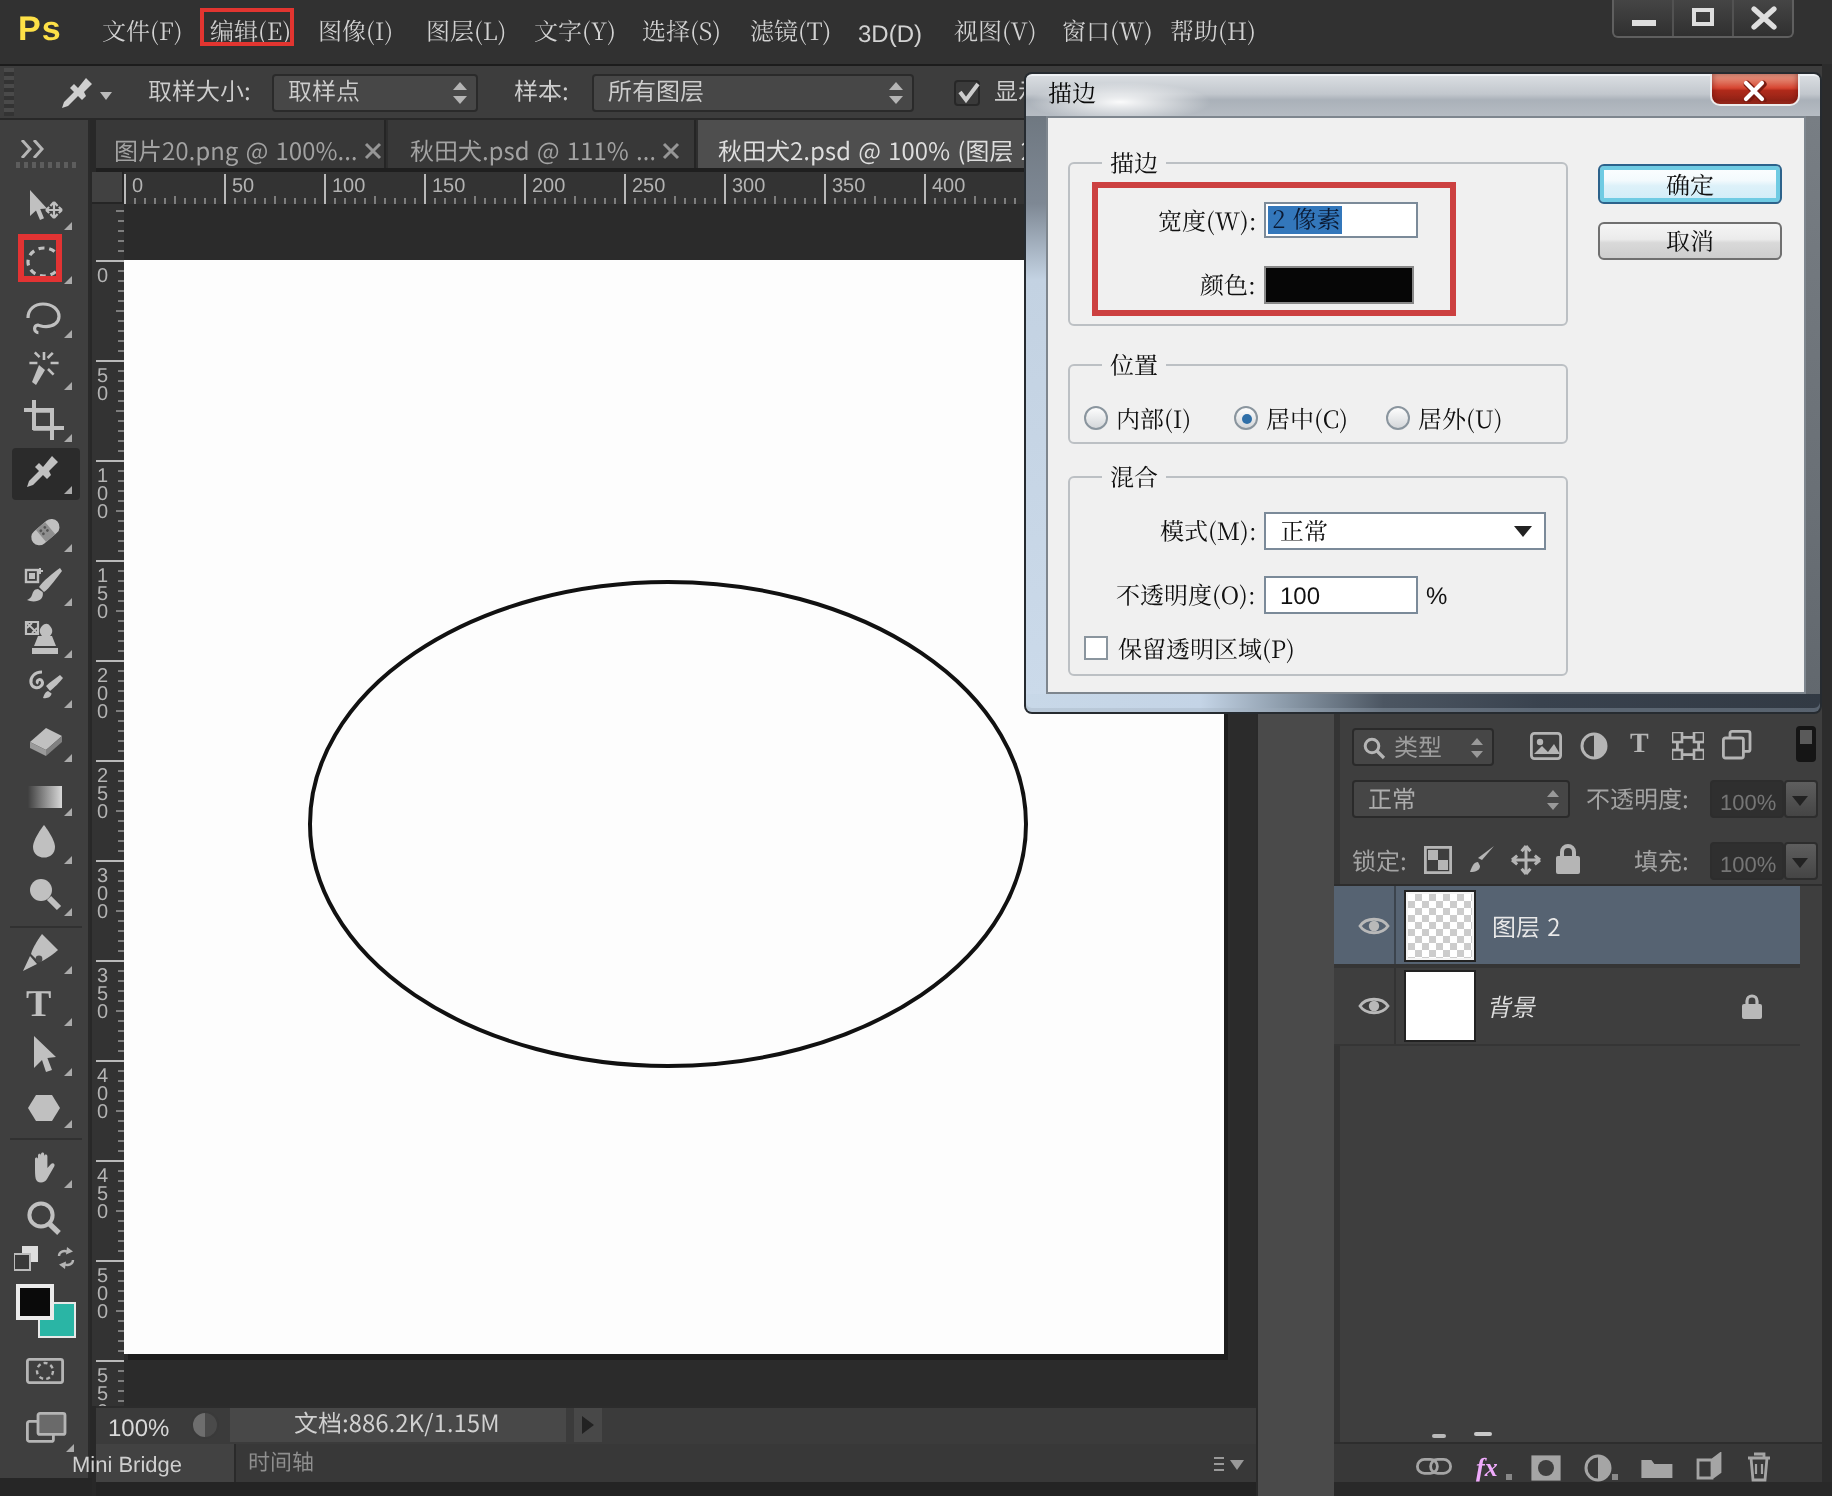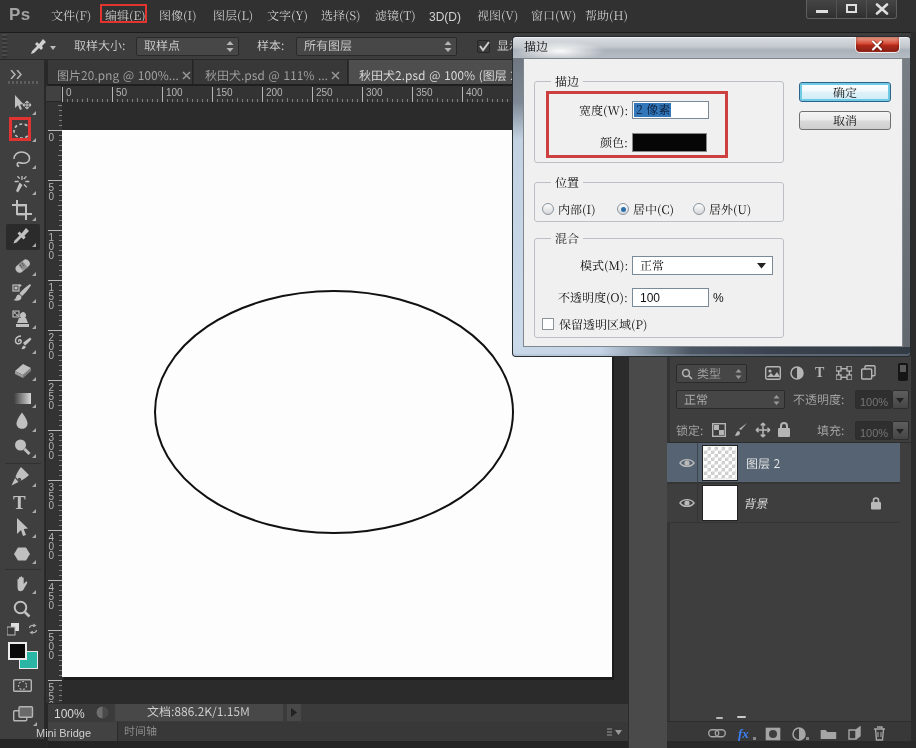--- a/index.html
+++ b/index.html
@@ -17,21 +17,21 @@
     <div class="abs" style="left:62px;top:130px;width:550px;height:547px;background:#fdfdfd;box-shadow:2px 3px 0 #1d1d1d"></div>
     <svg class="abs" style="left:62px;top:130px" width="550" height="547">
       <ellipse cx="272" cy="282" rx="179" ry="121" fill="none" stroke="#111" stroke-width="2"></ellipse>
     </svg>
     <div class="abs" style="left:48px;top:703px;width:581px;height:19px;background:#3b3b3b;border-top:1px solid #2c2c2c"></div>
     <div class="abs" style="left:48px;top:722px;width:581px;height:19px;background:#383838"></div>
     <div class="abs" style="left:48px;top:741px;width:581px;height:7px;background:#242424"></div>
     <div class="abs" style="left:628px;top:60px;width:39px;height:688px;background:#4a4a4a;border-left:1px solid #2a2a2a"></div>
     <div class="abs" style="left:667px;top:60px;width:244px;height:688px;background:#3e3e3e"></div>
     <div class="abs" style="left:911px;top:32px;width:5px;height:716px;background:#2c2c2c"></div>
-    <div class="abs" style="left:9px;top:5px;font:bold 17px 'Liberation Sans';color:#a3a3a3;letter-spacing:0.5px">Ps</div>
+    <div class="abs" style="left:9px;top:5px;font:bold 17px 'Liberation Sans';color:#fde047;letter-spacing:0.5px">Ps</div>
     <svg style="position:absolute;left:51px;top:8.0px;overflow:visible" width="42" height="18" viewBox="0 -12.0 42 18">
       <path d="M4.9 -10 4.8 -9.9C5.4 -9.4 6.1 -8.6 6.3 -7.8C7.2 -7.3 7.8 -9.1 4.9 -10ZM8.4 -7.1C8 -5.4 7.2 -3.9 6.1 -2.6C4.8 -3.8 3.8 -5.2 3.3 -7.1ZM10.4 -8.2 9.7 -7.4H0.6L0.7 -7.1H3C3.5 -5 4.4 -3.4 5.6 -2.1C4.3 -0.9 2.6 0.1 0.5 0.8L0.6 1C2.9 0.4 4.7 -0.5 6 -1.6C7.3 -0.5 8.8 0.4 10.7 0.9C10.8 0.5 11.2 0.3 11.6 0.3L11.6 0.1C9.7 -0.3 8 -1.1 6.6 -2.2C8 -3.5 8.9 -5.1 9.4 -7.1H11.2C11.3 -7.1 11.4 -7.1 11.5 -7.3C11.1 -7.7 10.4 -8.2 10.4 -8.2Z M19.1 -9.9V-7.3H17.3C17.5 -7.8 17.7 -8.3 17.9 -8.8C18.1 -8.8 18.3 -8.9 18.3 -9L17.1 -9.4C16.8 -7.6 16.1 -5.9 15.4 -4.7L15.6 -4.6C16.2 -5.2 16.7 -6 17.1 -6.9H19.1V-4H15.4L15.5 -3.6H19.1V0.9H19.3C19.6 0.9 19.9 0.7 19.9 0.6V-3.6H23.3C23.5 -3.6 23.6 -3.7 23.6 -3.8C23.2 -4.2 22.6 -4.7 22.6 -4.7L22 -4H19.9V-6.9H23C23.1 -6.9 23.2 -7 23.3 -7.1C22.9 -7.5 22.2 -8 22.2 -8L21.7 -7.3H19.9V-9.4C20.2 -9.5 20.3 -9.6 20.4 -9.8ZM15.1 -10C14.5 -7.8 13.4 -5.5 12.4 -4.1L12.6 -3.9C13.1 -4.5 13.6 -5.1 14.1 -5.8V0.9H14.2C14.5 0.9 14.8 0.7 14.9 0.7V-6.5C15.1 -6.5 15.2 -6.6 15.2 -6.7L14.7 -6.9C15.1 -7.7 15.5 -8.5 15.8 -9.4C16.1 -9.4 16.2 -9.5 16.3 -9.6Z M26 -3.6C26 -5.9 26.4 -7.4 28 -9.6L27.8 -9.8C26 -8 25.1 -6 25.1 -3.6C25.1 -1.2 26 0.7 27.8 2.6L28 2.4C26.4 0.2 26 -1.4 26 -3.6Z M35 -6.6H35.5L35.4 -8.7H29V-8.4L30.2 -8.3C30.3 -7.1 30.3 -5.9 30.3 -4.7V-4C30.3 -2.8 30.3 -1.6 30.2 -0.5L29 -0.4V0H32.7V-0.4L31.3 -0.5C31.3 -1.6 31.3 -2.8 31.3 -4.2H33.5L33.6 -3H34V-5.9H33.6L33.5 -4.6H31.3C31.3 -5.9 31.3 -7.2 31.3 -8.3H34.6Z M38.4 -3.6C38.4 -1.4 37.9 0.2 36.3 2.4L36.5 2.6C38.3 0.7 39.2 -1.2 39.2 -3.6C39.2 -6 38.3 -8 36.5 -9.8L36.3 -9.6C37.8 -7.5 38.4 -5.9 38.4 -3.6Z" fill="#d2d2d2"></path>
     </svg>
     <svg style="position:absolute;left:105px;top:8.0px;overflow:visible" width="42" height="18" viewBox="0 -12.0 42 18">
       <path d="M0.5 -0.9 1 0.2C1.2 0.1 1.2 0 1.3 -0.2C2.5 -0.8 3.4 -1.3 4.1 -1.7L4 -1.9C2.6 -1.4 1.2 -1 0.5 -0.9ZM3.5 -9.5 2.4 -10C2.1 -9 1.3 -7.3 0.6 -6.6C0.6 -6.5 0.3 -6.4 0.3 -6.4L0.8 -5.4C0.9 -5.4 0.9 -5.5 1 -5.6C1.5 -5.7 2.1 -5.9 2.5 -6C2 -5.1 1.3 -4.1 0.8 -3.6C0.7 -3.5 0.5 -3.5 0.5 -3.5L1 -2.4C1 -2.5 1.1 -2.5 1.2 -2.7C2.4 -3 3.5 -3.5 4.1 -3.7L4.1 -3.9C3 -3.7 1.9 -3.6 1.2 -3.5C2.3 -4.5 3.4 -6 4 -7.1C4.3 -7 4.4 -7.1 4.5 -7.2L3.4 -7.8C3.2 -7.4 3 -6.9 2.7 -6.4C2.1 -6.4 1.4 -6.4 1 -6.4C1.8 -7.2 2.6 -8.4 3.1 -9.3C3.3 -9.3 3.4 -9.4 3.5 -9.5ZM6.2 -2.6V-4.3H7.2V-2.6ZM7.8 0.2V-2.2H8.7V-0.1H8.8C9.1 -0.1 9.3 -0.3 9.3 -0.3V-2.2H10.3V-0.1C10.3 0 10.3 0.1 10.1 0.1C9.9 0.1 9.3 0 9.3 0V0.2C9.6 0.3 9.8 0.4 9.9 0.5C10 0.6 10.1 0.7 10.1 0.9C10.9 0.8 11 0.5 11 -0V-4.2C11.2 -4.2 11.4 -4.3 11.4 -4.4L10.5 -5.1L10.2 -4.7H6.3L5.5 -5V0.9H5.6C5.9 0.9 6.2 0.7 6.2 0.6V-2.2H7.2V0.4H7.3C7.6 0.4 7.8 0.2 7.8 0.2ZM4.6 -8.6V-5.6C4.6 -3.4 4.5 -1 3.2 0.8L3.3 1C5.2 -0.9 5.3 -3.5 5.3 -5.6V-6.2H10.1V-5.6H10.2C10.4 -5.6 10.8 -5.7 10.8 -5.8V-8.1C11 -8.1 11.2 -8.1 11.2 -8.2L10.4 -8.9L10 -8.5H8.1C8.6 -8.6 8.7 -9.6 7.1 -10.2L6.9 -10.1C7.3 -9.7 7.7 -9.1 7.7 -8.6C7.8 -8.5 7.9 -8.5 8 -8.5H5.5L4.6 -8.9ZM5.3 -6.5V-8.1H10.1V-6.5ZM10.3 -2.6H9.3V-4.3H10.3ZM8.7 -2.6H7.8V-4.3H8.7Z M15.3 -9.7 14.2 -10C14.1 -9.5 13.9 -8.7 13.7 -7.9H12.3L12.4 -7.5H13.6C13.3 -6.6 13.1 -5.6 12.8 -4.9C12.6 -4.8 12.4 -4.8 12.3 -4.7L13.1 -4L13.5 -4.4H14.7V-2.4C13.7 -2.1 12.9 -1.9 12.4 -1.8L13 -0.8C13.1 -0.9 13.2 -1 13.3 -1.1L14.7 -1.7V0.9H14.8C15.2 0.9 15.4 0.7 15.4 0.7V-2L17.2 -2.8L17.2 -3L15.4 -2.5V-4.4H16.8C17 -4.4 17.1 -4.5 17.1 -4.6C16.8 -4.9 16.3 -5.3 16.3 -5.3L15.8 -4.8H15.4V-6.4C15.7 -6.4 15.8 -6.5 15.8 -6.7L14.7 -6.8V-4.8H13.5C13.8 -5.5 14.1 -6.6 14.3 -7.5H16.8C17 -7.5 17.1 -7.6 17.1 -7.7C16.8 -8.1 16.2 -8.5 16.2 -8.5L15.6 -7.9H14.4C14.6 -8.5 14.7 -9 14.8 -9.4C15.1 -9.4 15.2 -9.5 15.3 -9.7ZM22.4 -6.9 21.9 -6.2H16.4L16.5 -5.9H17.6V-0.9L16.2 -0.8L16.3 -0.4L21.3 -1.1V0.9H21.4C21.9 0.9 22.1 0.8 22.1 0.7V-1.2L23.4 -1.3C23.5 -1.3 23.7 -1.4 23.7 -1.6C23.4 -1.9 22.8 -2.4 22.8 -2.4L22.3 -1.5L22.1 -1.5V-5.9H23.1C23.3 -5.9 23.4 -5.9 23.4 -6.1C23.1 -6.4 22.4 -6.9 22.4 -6.9ZM21.3 -1.4 18.3 -1V-2.6H21.3ZM21.3 -5.9V-4.6H18.3V-5.9ZM21.3 -2.9H18.3V-4.2H21.3ZM18.3 -7.6V-9.1H21.4V-7.6ZM17.6 -9.8V-6.7H17.7C18.1 -6.7 18.3 -6.8 18.3 -6.9V-7.3H21.4V-6.8H21.5C21.9 -6.8 22.2 -6.9 22.2 -7V-9.1C22.4 -9.1 22.5 -9.2 22.6 -9.2L21.8 -9.9L21.4 -9.4H18.4Z M26 -3.6C26 -5.9 26.4 -7.4 28 -9.6L27.8 -9.8C26 -8 25.1 -6 25.1 -3.6C25.1 -1.2 26 0.7 27.8 2.6L28 2.4C26.4 0.2 26 -1.4 26 -3.6Z M34.9 -6.6H35.5L35.4 -8.7H29V-8.4L30.2 -8.3C30.3 -7.1 30.3 -5.9 30.3 -4.7V-4C30.3 -2.8 30.3 -1.6 30.2 -0.5L29 -0.4V0H35.6L35.7 -2.2H35.2L34.8 -0.4H31.3C31.3 -1.6 31.3 -2.8 31.3 -4.2H33.4L33.6 -3H34V-5.9H33.6L33.4 -4.6H31.3C31.3 -5.9 31.3 -7.2 31.3 -8.3H34.6Z M38.6 -3.6C38.6 -1.4 38.1 0.2 36.6 2.4L36.8 2.6C38.6 0.7 39.5 -1.2 39.5 -3.6C39.5 -6 38.6 -8 36.8 -9.8L36.6 -9.6C38.1 -7.5 38.6 -5.9 38.6 -3.6Z" fill="#d2d2d2"></path>
     </svg>
     <svg style="position:absolute;left:159px;top:8.0px;overflow:visible" width="39" height="18" viewBox="0 -12.0 39 18">
       <path d="M5 -3.9 5 -3.7C5.9 -3.4 6.7 -3 7 -2.6C7.8 -2.4 8 -3.9 5 -3.9ZM3.8 -2.3 3.7 -2.1C5.6 -1.7 7.2 -1 7.8 -0.5C8.8 -0.3 8.9 -2.1 3.8 -2.3ZM9.9 -9V-0.2H2.1V-9ZM2.1 0.6V0.1H9.9V0.9H10C10.3 0.9 10.6 0.6 10.7 0.6V-8.9C10.9 -8.9 11.1 -9 11.2 -9.1L10.2 -9.9L9.7 -9.3H2.2L1.3 -9.8V0.9H1.5C1.8 0.9 2.1 0.7 2.1 0.6ZM5.6 -8.4 4.5 -8.9C4.2 -7.8 3.5 -6.3 2.7 -5.3L2.8 -5.2C3.3 -5.6 3.9 -6.2 4.3 -6.8C4.6 -6.2 5.1 -5.7 5.6 -5.2C4.7 -4.5 3.6 -3.9 2.4 -3.5L2.5 -3.3C3.9 -3.6 5.1 -4.2 6 -4.9C6.9 -4.3 7.9 -3.8 9 -3.5C9.1 -3.9 9.3 -4.1 9.6 -4.2L9.6 -4.3C8.5 -4.5 7.5 -4.8 6.6 -5.3C7.3 -5.8 7.9 -6.5 8.4 -7.2C8.7 -7.2 8.8 -7.2 8.9 -7.3L8.1 -8.1L7.5 -7.6H4.9C5 -7.9 5.1 -8.1 5.2 -8.3C5.4 -8.3 5.6 -8.3 5.6 -8.4ZM4.5 -7 4.7 -7.3H7.5C7.1 -6.7 6.6 -6.1 6 -5.6C5.4 -6 4.9 -6.5 4.5 -7Z M16.9 -7.6C17.2 -7.9 17.6 -8.3 17.9 -8.6H20.3C20.1 -8.3 19.8 -7.8 19.6 -7.4H17.2ZM17 -4.9V-5.2H18.3C17.6 -4.4 16.7 -3.7 15.5 -3.2L15.6 -3C16.9 -3.5 17.9 -4 18.7 -4.8C18.8 -4.6 19 -4.4 19.1 -4.2C18.3 -3.2 16.8 -2.2 15.5 -1.7L15.6 -1.5C16.9 -1.9 18.4 -2.7 19.4 -3.5C19.5 -3.3 19.6 -3.1 19.6 -2.9C18.6 -1.7 16.9 -0.5 15.2 -0L15.3 0.2C17 -0.2 18.6 -1.1 19.8 -2.1C19.9 -1.2 19.8 -0.4 19.6 -0C19.5 0 19.4 0.1 19.3 0.1C19 0.1 18.2 0 17.7 -0V0.2C18.1 0.2 18.5 0.3 18.7 0.4C18.8 0.5 18.9 0.7 18.9 0.9C19.6 0.9 20 0.8 20.2 0.5C20.6 -0.1 20.8 -1.5 20.3 -2.9L20.8 -3.1C21.2 -1.7 21.9 -0.6 23 0.1C23.1 -0.3 23.3 -0.5 23.6 -0.5L23.6 -0.6C22.5 -1.1 21.5 -2 21.1 -3.2C21.7 -3.5 22.4 -3.8 22.8 -4C22.9 -4 23.1 -4 23.1 -4L22.3 -4.7C21.9 -4.3 20.9 -3.6 20.2 -3.1C19.9 -3.7 19.5 -4.4 18.8 -4.9L19.1 -5.2H22V-4.8H22.1C22.4 -4.8 22.7 -5 22.8 -5V-7C23 -7 23.1 -7.1 23.2 -7.2L22.3 -7.9L21.9 -7.4H19.9C20.4 -7.8 20.9 -8.2 21.2 -8.6C21.4 -8.6 21.6 -8.6 21.7 -8.7L20.8 -9.5L20.3 -9H18.1C18.3 -9.2 18.4 -9.4 18.5 -9.6C18.8 -9.6 18.9 -9.6 19 -9.7L17.8 -10.1C17.2 -8.8 16.2 -7.3 15.1 -6.5L15.3 -6.3C15.6 -6.5 16 -6.8 16.3 -7.1V-4.7H16.4C16.8 -4.7 17 -4.9 17 -4.9ZM15 -6.8 14.6 -6.9C14.9 -7.7 15.3 -8.6 15.6 -9.4C15.9 -9.4 16 -9.6 16 -9.7L14.8 -10.1C14.3 -7.8 13.3 -5.5 12.4 -4L12.6 -3.9C13 -4.4 13.5 -5 13.9 -5.7V0.9H14C14.3 0.9 14.6 0.7 14.7 0.7V-6.6C14.9 -6.6 15 -6.7 15 -6.8ZM22 -7.1V-5.5H19.4C19.7 -6 20 -6.5 20.2 -7.1ZM19.3 -7.1C19.1 -6.5 18.9 -6 18.6 -5.5H17V-7.1Z M26 -3.6C26 -5.9 26.4 -7.4 28 -9.6L27.8 -9.8C26 -8 25.1 -6 25.1 -3.6C25.1 -1.2 26 0.7 27.8 2.6L28 2.4C26.4 0.2 26 -1.4 26 -3.6Z M29 -8.4 30.2 -8.3C30.3 -7.1 30.3 -5.9 30.3 -4.7V-4C30.3 -2.8 30.3 -1.6 30.2 -0.5L29 -0.4V0H32.6V-0.4L31.3 -0.5C31.3 -1.6 31.3 -2.8 31.3 -4V-4.7C31.3 -5.9 31.3 -7.1 31.3 -8.3L32.6 -8.4V-8.7H29Z M35.7 -3.6C35.7 -1.4 35.2 0.2 33.6 2.4L33.8 2.6C35.6 0.7 36.5 -1.2 36.5 -3.6C36.5 -6 35.6 -8 33.8 -9.8L33.6 -9.6C35.1 -7.5 35.7 -5.9 35.7 -3.6Z" fill="#d2d2d2"></path>
     </svg>
     <svg style="position:absolute;left:213px;top:8.0px;overflow:visible" width="42" height="18" viewBox="0 -12.0 42 18">
@@ -692,21 +692,21 @@
     <div class="abs" style="left:667px;top:721px;width:244px;height:20px;background:#383838;border-top:1px solid #2d2d2d"></div>
     <div class="abs" style="left:667px;top:741px;width:249px;height:7px;background:#292929"></div>
     <div class="abs" style="left:716px;top:717px;width:7px;height:2px;background:#b9b9b9;border-radius:1px"></div>
     <div class="abs" style="left:737px;top:716px;width:9px;height:2px;background:#c9c9c9;border-radius:1px"></div>
     <div class="abs" style="left:753px;top:737px;width:3px;height:3px;background:#888"></div>
     <div class="abs" style="left:806px;top:737px;width:3px;height:3px;background:#888"></div>
     <svg class="abs" style="left:708px;top:729px" width="18" height="9">
       <rect x="0.7" y="0.7" width="10" height="7" rx="3.5" fill="none" stroke="#a5a5a5" stroke-width="1.4"></rect>
       <rect x="7.3" y="0.7" width="10" height="7" rx="3.5" fill="none" stroke="#a5a5a5" stroke-width="1.4"></rect>
     </svg>
-    <div class="abs" style="left:738px;top:726px;font:italic bold 13px 'Liberation Serif';color:#3b82f6">fx</div>
+    <div class="abs" style="left:738px;top:726px;font:italic bold 13px 'Liberation Serif';color:#f0abfc">fx</div>
     <svg class="abs" style="left:765px;top:727px" width="16" height="14">
       <rect x="0.7" y="0.7" width="14.6" height="12.6" fill="#a5a5a5"></rect>
       <circle cx="8" cy="7" r="4" fill="#3e3e3e"></circle>
     </svg>
     <svg class="abs" style="left:792px;top:727px" width="14" height="14">
       <circle cx="7" cy="7" r="6" fill="none" stroke="#a5a5a5" stroke-width="1.5"></circle>
       <path d="M7 1 A6 6 0 0 1 7 13 Z" fill="#a5a5a5"></path>
     </svg>
     <svg class="abs" style="left:820px;top:728px" width="17" height="12">
       <path d="M0.7 11 V2 h5 l1.5 2 h9 v7 Z" fill="#a5a5a5"></path>

